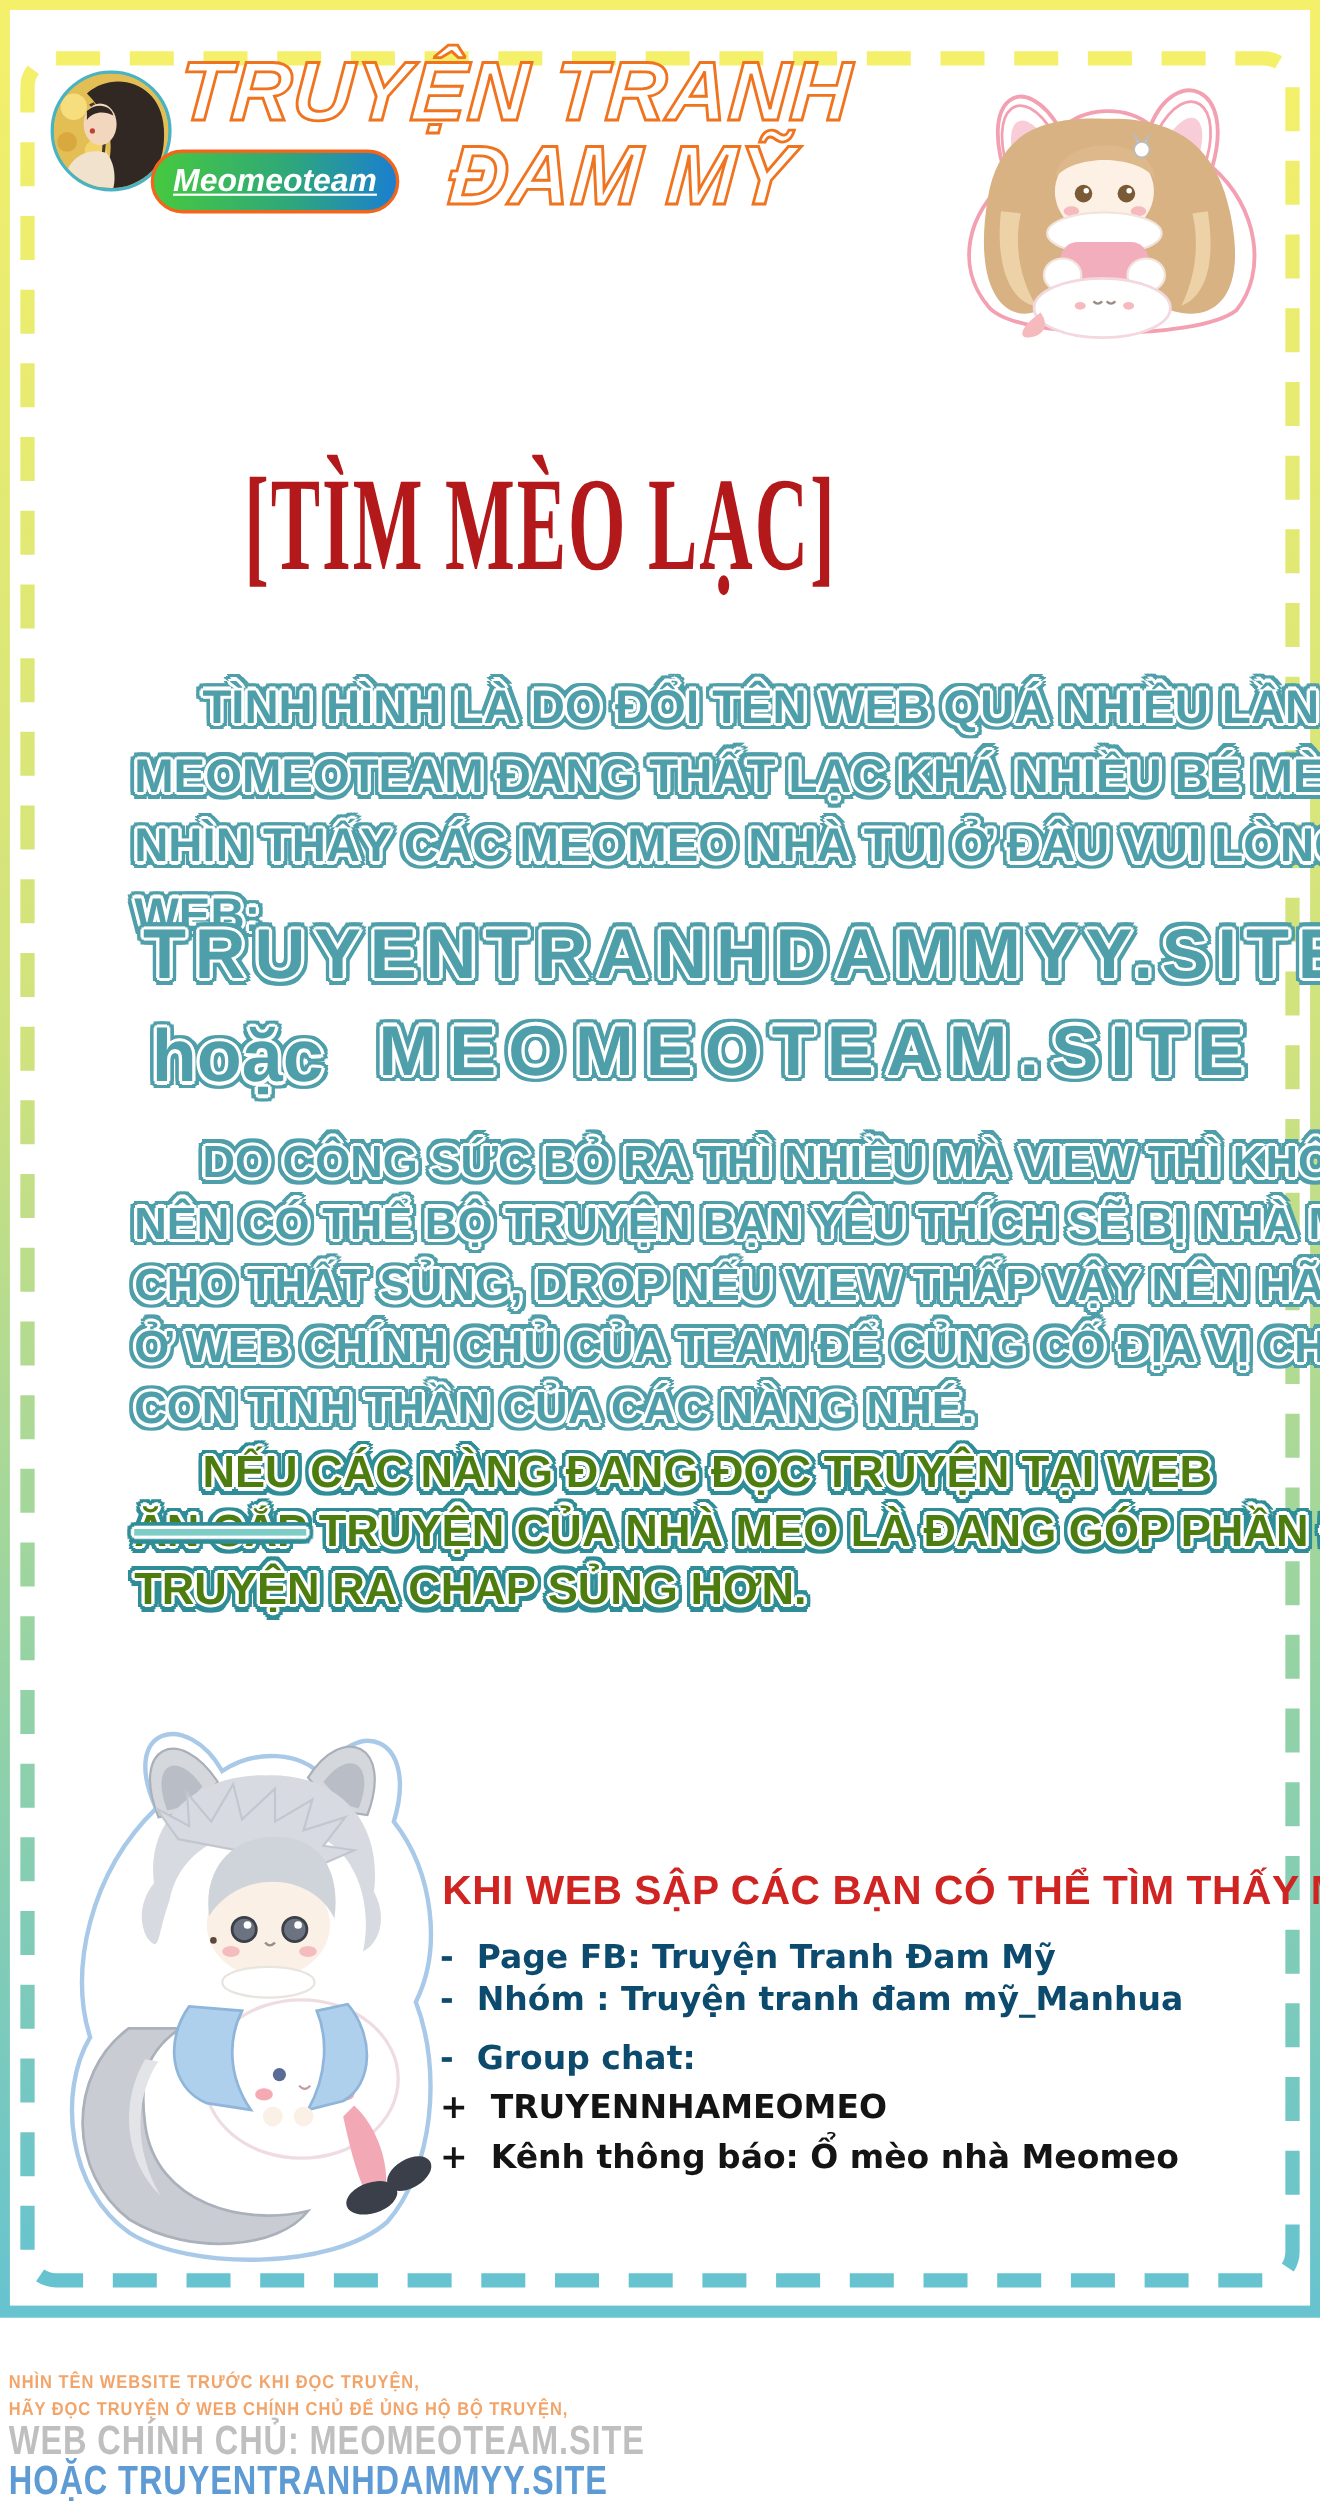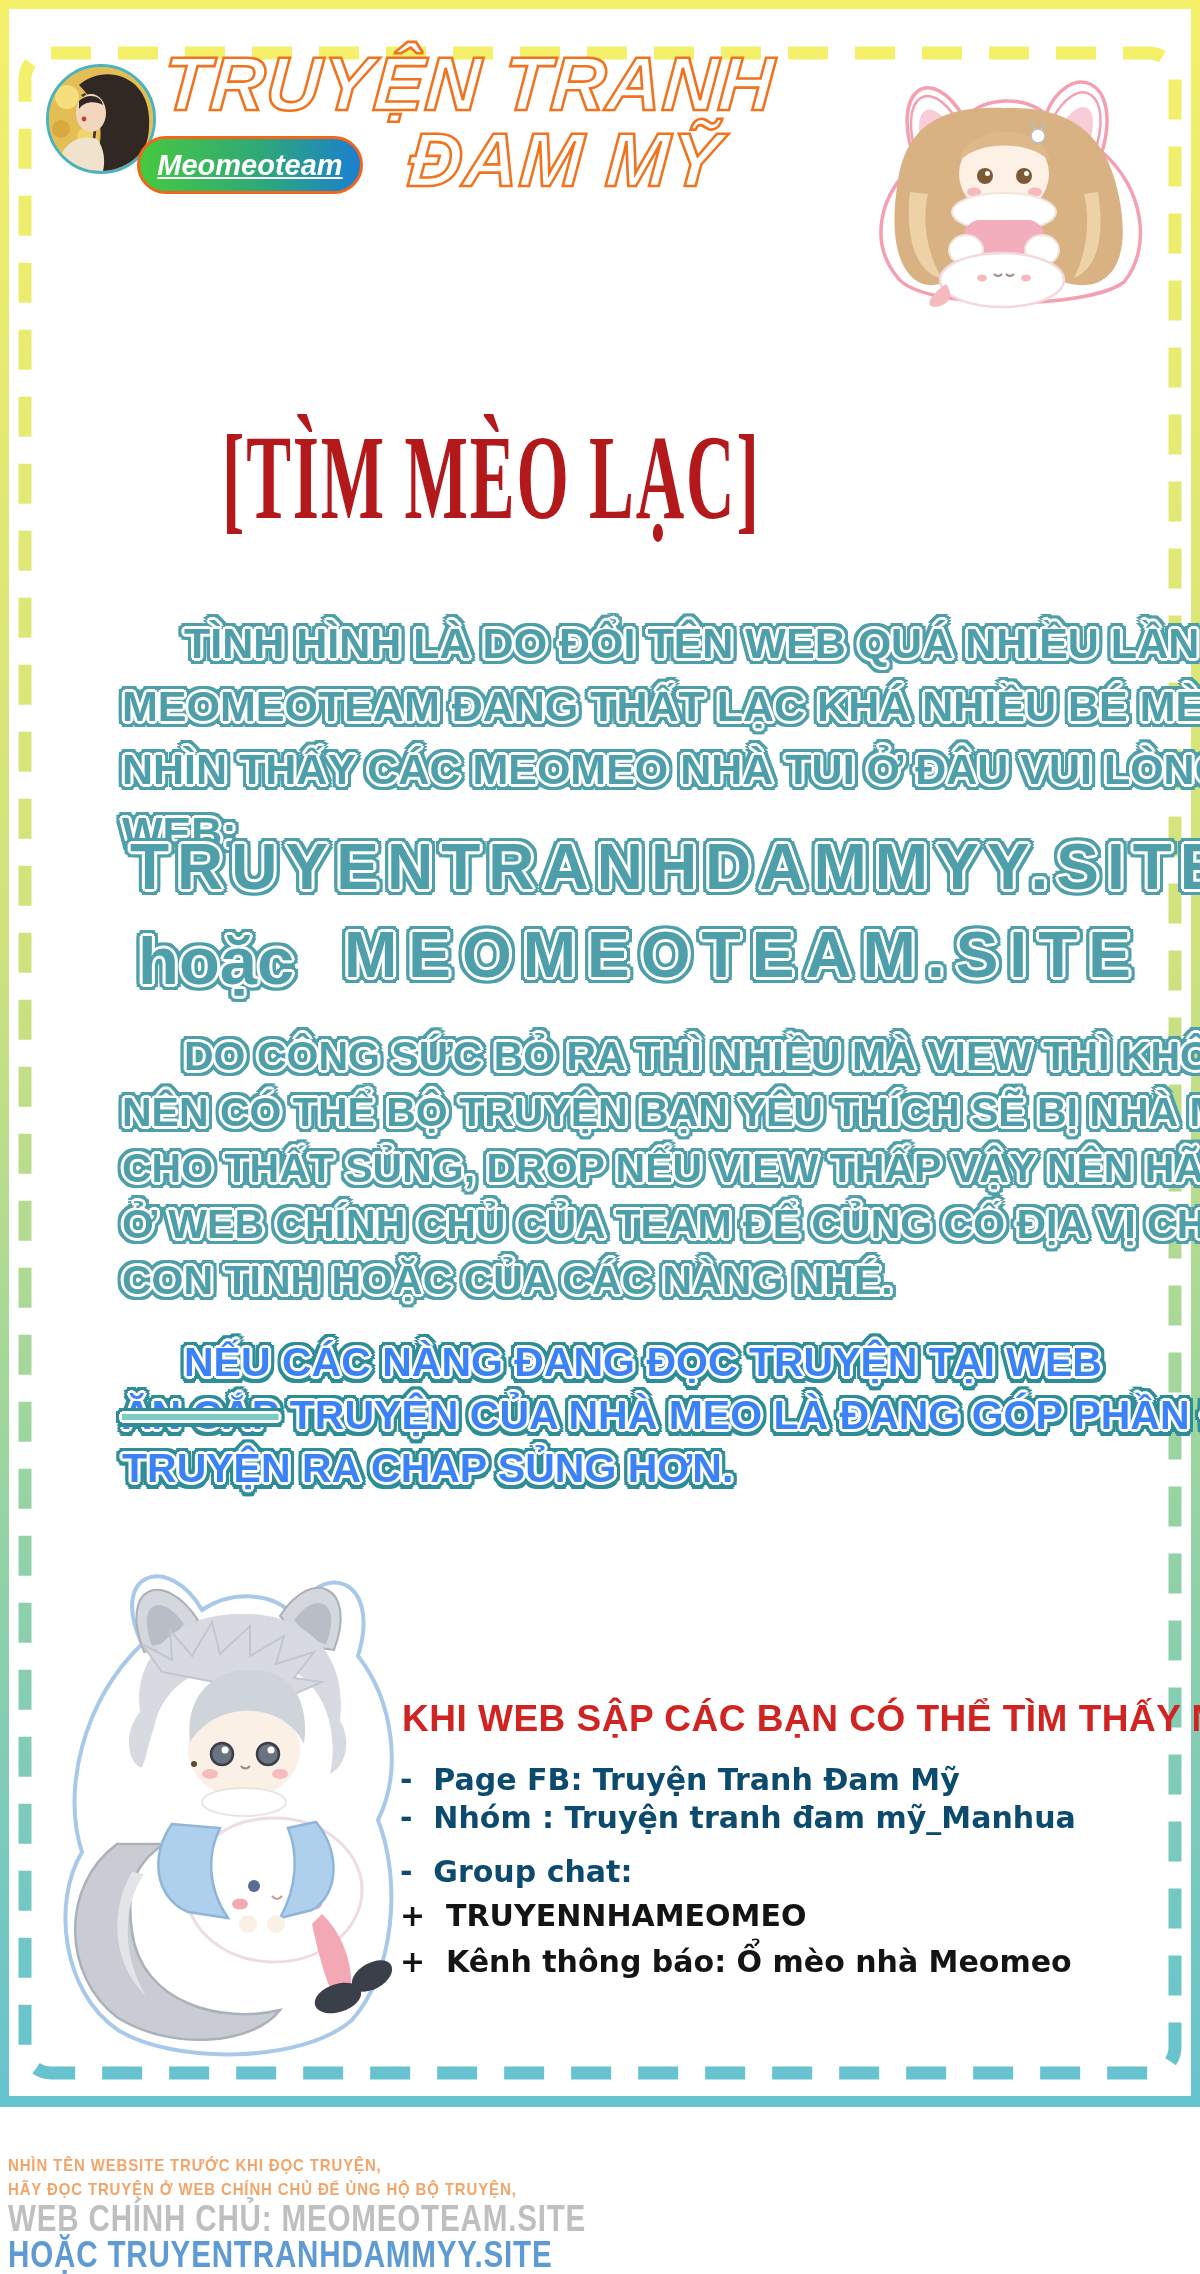--- a/index.html
+++ b/index.html
@@ -36,27 +36,27 @@
 
   
   .ot,.ol{font-weight:bold;white-space:nowrap;}
   .ot{color:#4E9FA9;text-shadow:
      -3px 0 0 #fff,3px 0 0 #fff,0 -3px 0 #fff,0 3px 0 #fff,
      -2px -2px 0 #fff,2px -2px 0 #fff,-2px 2px 0 #fff,2px 2px 0 #fff,
      -6px 0 0 #4E9FA9,6px 0 0 #4E9FA9,0 -6px 0 #4E9FA9,0 6px 0 #4E9FA9,
      -4px -4px 0 #4E9FA9,4px -4px 0 #4E9FA9,-4px 4px 0 #4E9FA9,4px 4px 0 #4E9FA9,
      -6px 3px 0 #4E9FA9,6px 3px 0 #4E9FA9,-6px -3px 0 #4E9FA9,6px -3px 0 #4E9FA9,
      -3px -6px 0 #4E9FA9,3px -6px 0 #4E9FA9,-3px 6px 0 #4E9FA9,3px 6px 0 #4E9FA9;}
-  .ol{color:#3b82f6;text-shadow:
+  .ol{color:#4d7c0f;text-shadow:
      -3px 0 0 #fff,3px 0 0 #fff,0 -3px 0 #fff,0 3px 0 #fff,
      -2px -2px 0 #fff,2px -2px 0 #fff,-2px 2px 0 #fff,2px 2px 0 #fff,
      -6px 0 0 #2E8D96,6px 0 0 #2E8D96,0 -6px 0 #2E8D96,0 7px 0 #2E8D96,
      -4px -4px 0 #2E8D96,4px -4px 0 #2E8D96,-4px 5px 0 #2E8D96,4px 5px 0 #2E8D96,
      -6px 3px 0 #2E8D96,6px 3px 0 #2E8D96,-6px -3px 0 #2E8D96,6px -3px 0 #2E8D96,
-     -3px -6px 0 #2E8D96,3px -6px 0 #2E8D96,-3px 7px 0 #2E8D96,3px 7px 0 #2E8D96; margin-top: 24px;}
+     -3px -6px 0 #2E8D96,3px -6px 0 #2E8D96,-3px 7px 0 #2E8D96,3px 7px 0 #2E8D96;}
 
   .para{position:absolute;left:122px;width:1000px;}
   .p1{top:612px;font-size:43px;line-height:63px;}
   .p2{top:1028px;font-size:41px;line-height:56px;}
   .p3{top:1312px;font-size:41px;line-height:53px;}
   .indent{padding-left:62px;}
   .strike{text-decoration:line-through;text-decoration-thickness:6px;text-decoration-color:#7ECCC6;}
 
   .site1{position:absolute;left:130px;top:830px;font-size:64px;letter-spacing:8px;}
   .or-row{position:absolute;left:138px;top:922px;font-size:67px;}
@@ -174,21 +174,21 @@
 
   <div class="site1 ot">TRUYENTRANHDAMMYY.SITE</div>
   <div class="or-row ot">hoặc</div>
   <div class="site2 ot">MEOMEOTEAM.SITE</div>
 
   <div class="para p2 ot">
     <div class="indent">DO CÔNG SỨC BỎ RA THÌ NHIỀU MÀ VIEW THÌ KHÔNG CÓ</div>
     <div>NÊN CÓ THỂ BỘ TRUYỆN BẠN YÊU THÍCH SẼ BỊ NHÀ MEO</div>
     <div>CHO THẤT SỦNG, DROP NẾU VIEW THẤP VẬY NÊN HÃY ĐỌC</div>
     <div>Ở WEB CHÍNH CHỦ CỦA TEAM ĐỂ CỦNG CỐ ĐỊA VỊ CHO ĐỨA</div>
-    <div>CON TINH HOẶC CỦA CÁC NÀNG NHÉ.</div>
+    <div>CON TINH THẦN CỦA CÁC NÀNG NHÉ.</div>
   </div>
 
   <div class="para p3 ol">
     <div class="indent">NẾU CÁC NÀNG ĐANG ĐỌC TRUYỆN TẠI WEB</div>
     <div><span class="strike">ĂN CẮP</span><span> TRUYỆN CỦA NHÀ MEO LÀ ĐANG GÓP PHẦN ĐỂ BỘ</span></div>
     <div>TRUYỆN RA CHAP SỦNG HƠN.</div>
   </div>
 
   <svg class="illu" style="left:22px;top:1552px;" width="420" height="515" viewBox="0 0 420 515">
     <path d="M120,92 C86,18 148,2 180,58 C210,38 252,40 272,64 C300,6 360,26 336,104 C372,150 380,220 356,268 C380,330 372,420 330,468 C280,512 150,512 96,478 C40,440 30,350 60,300 C40,240 60,150 120,92 Z" fill="#fff" stroke="#A9C9E9" stroke-width="4"></path>

